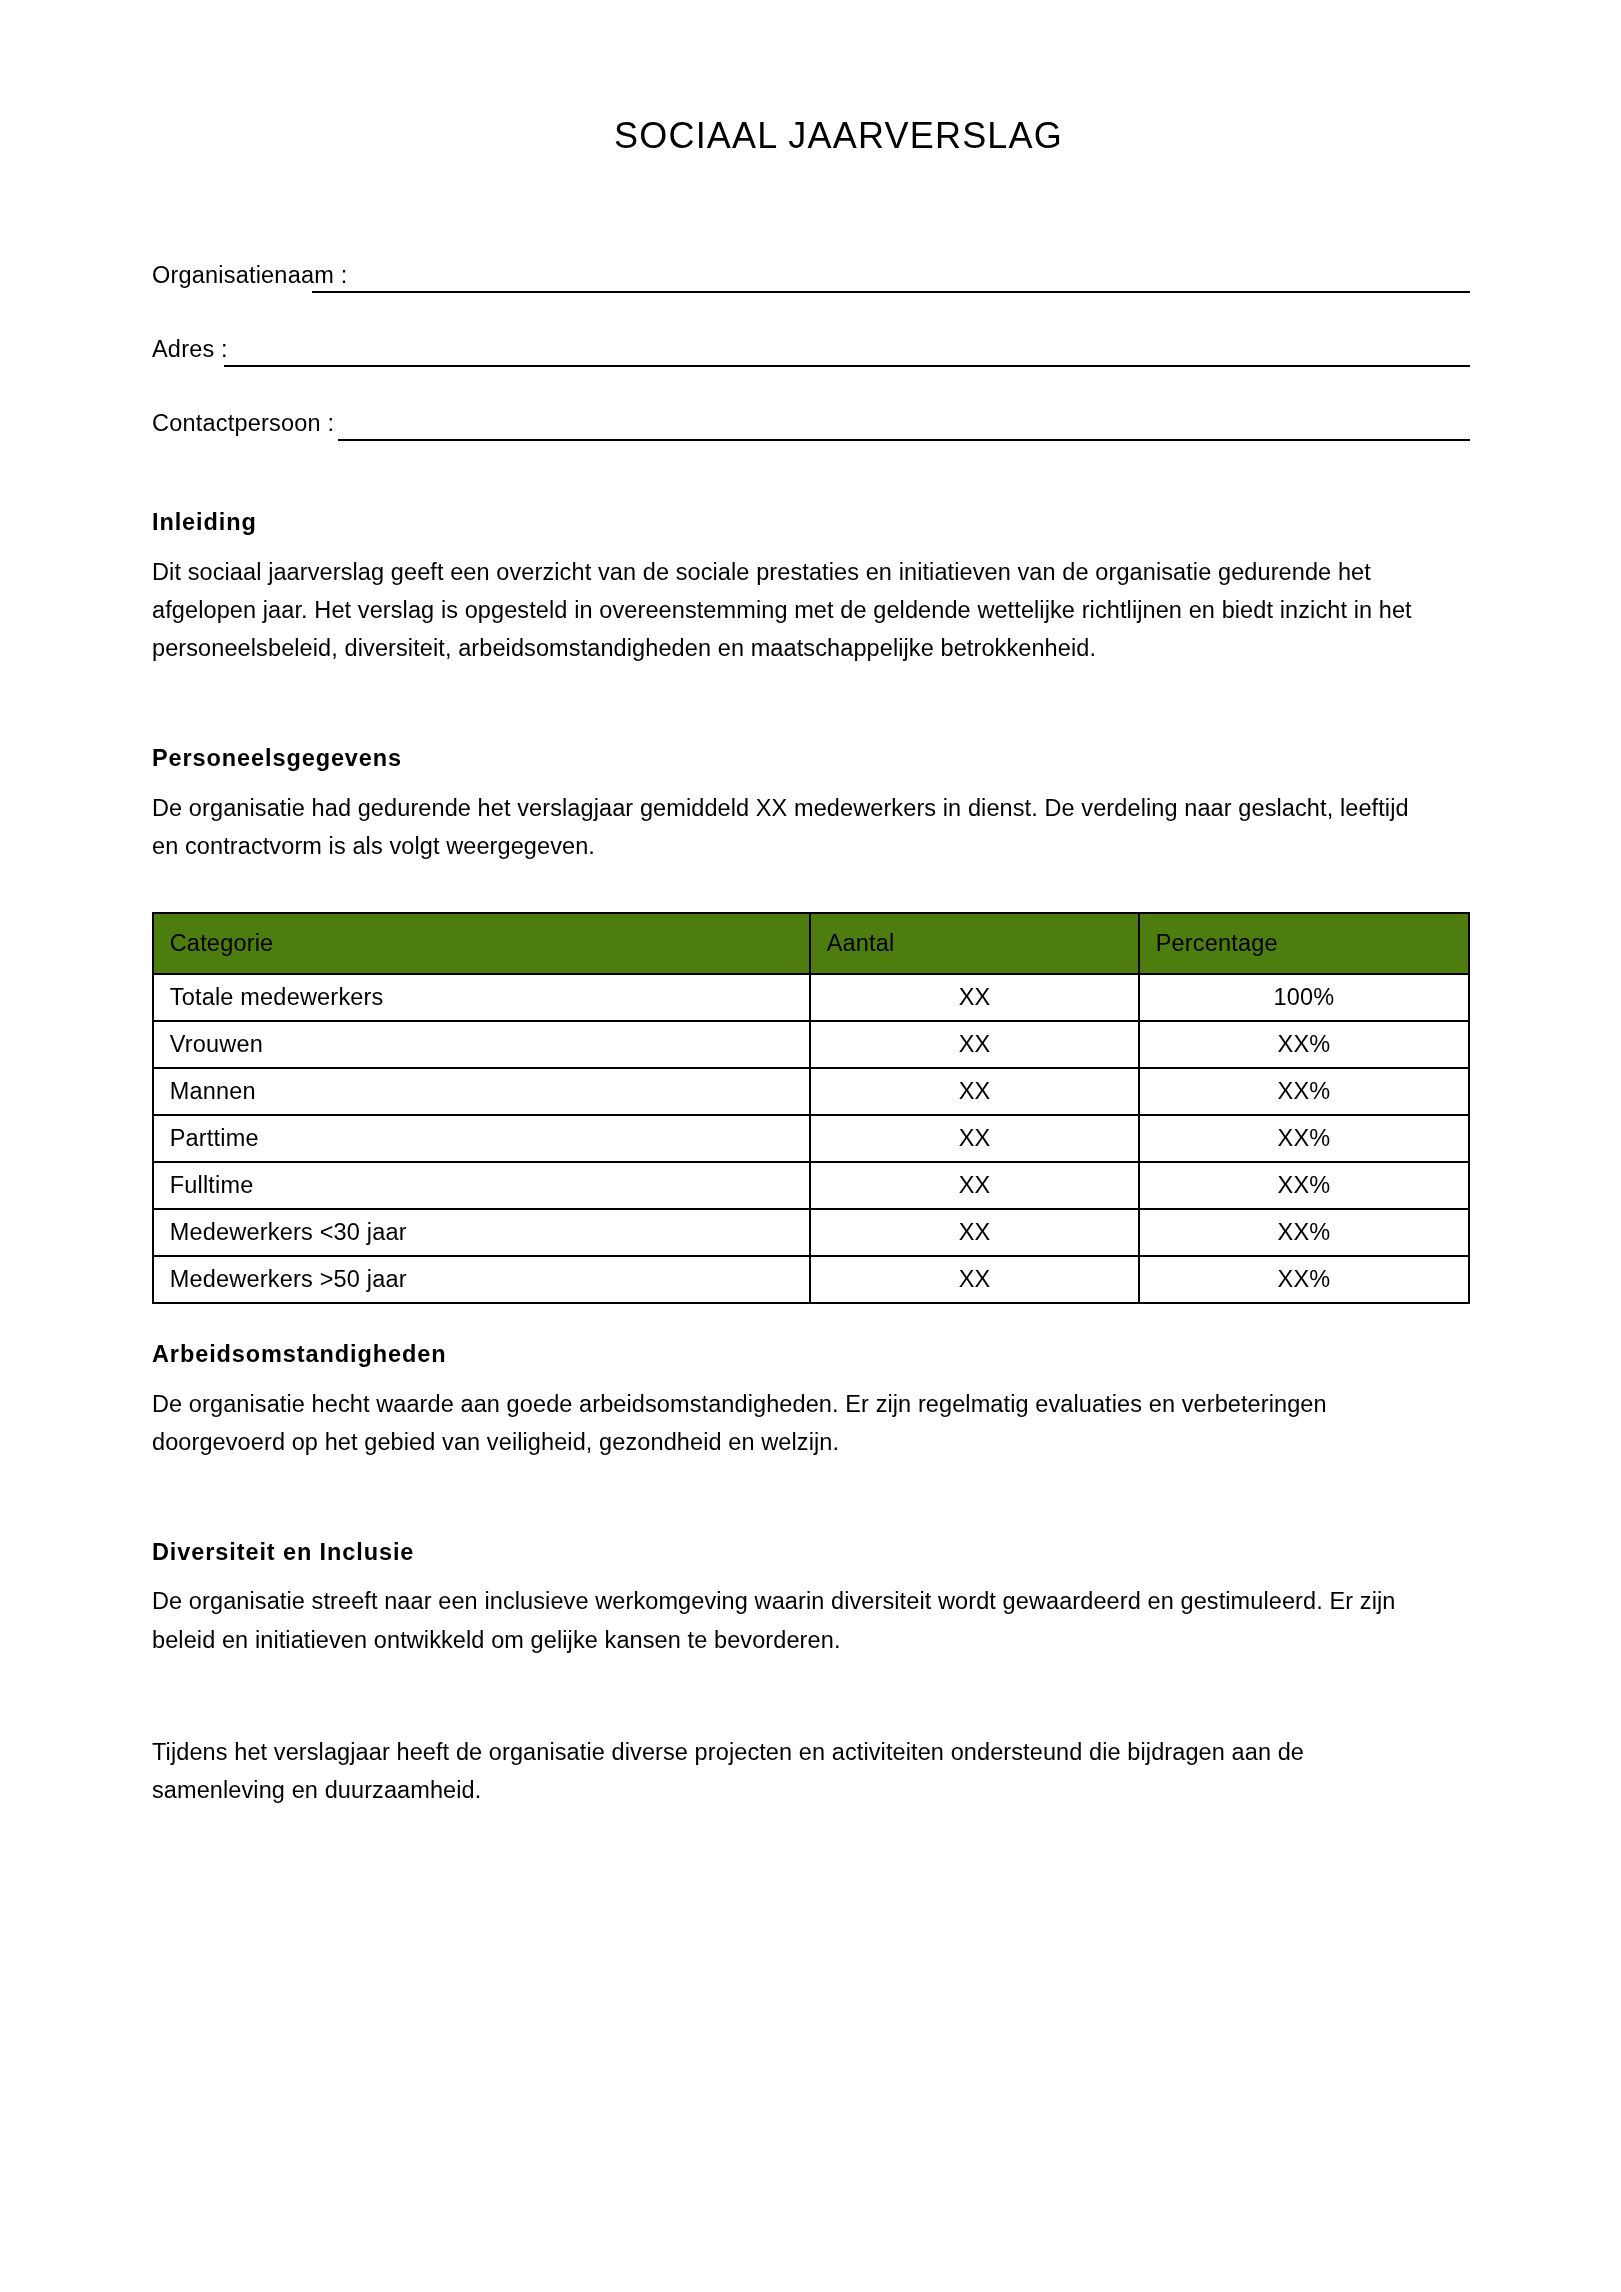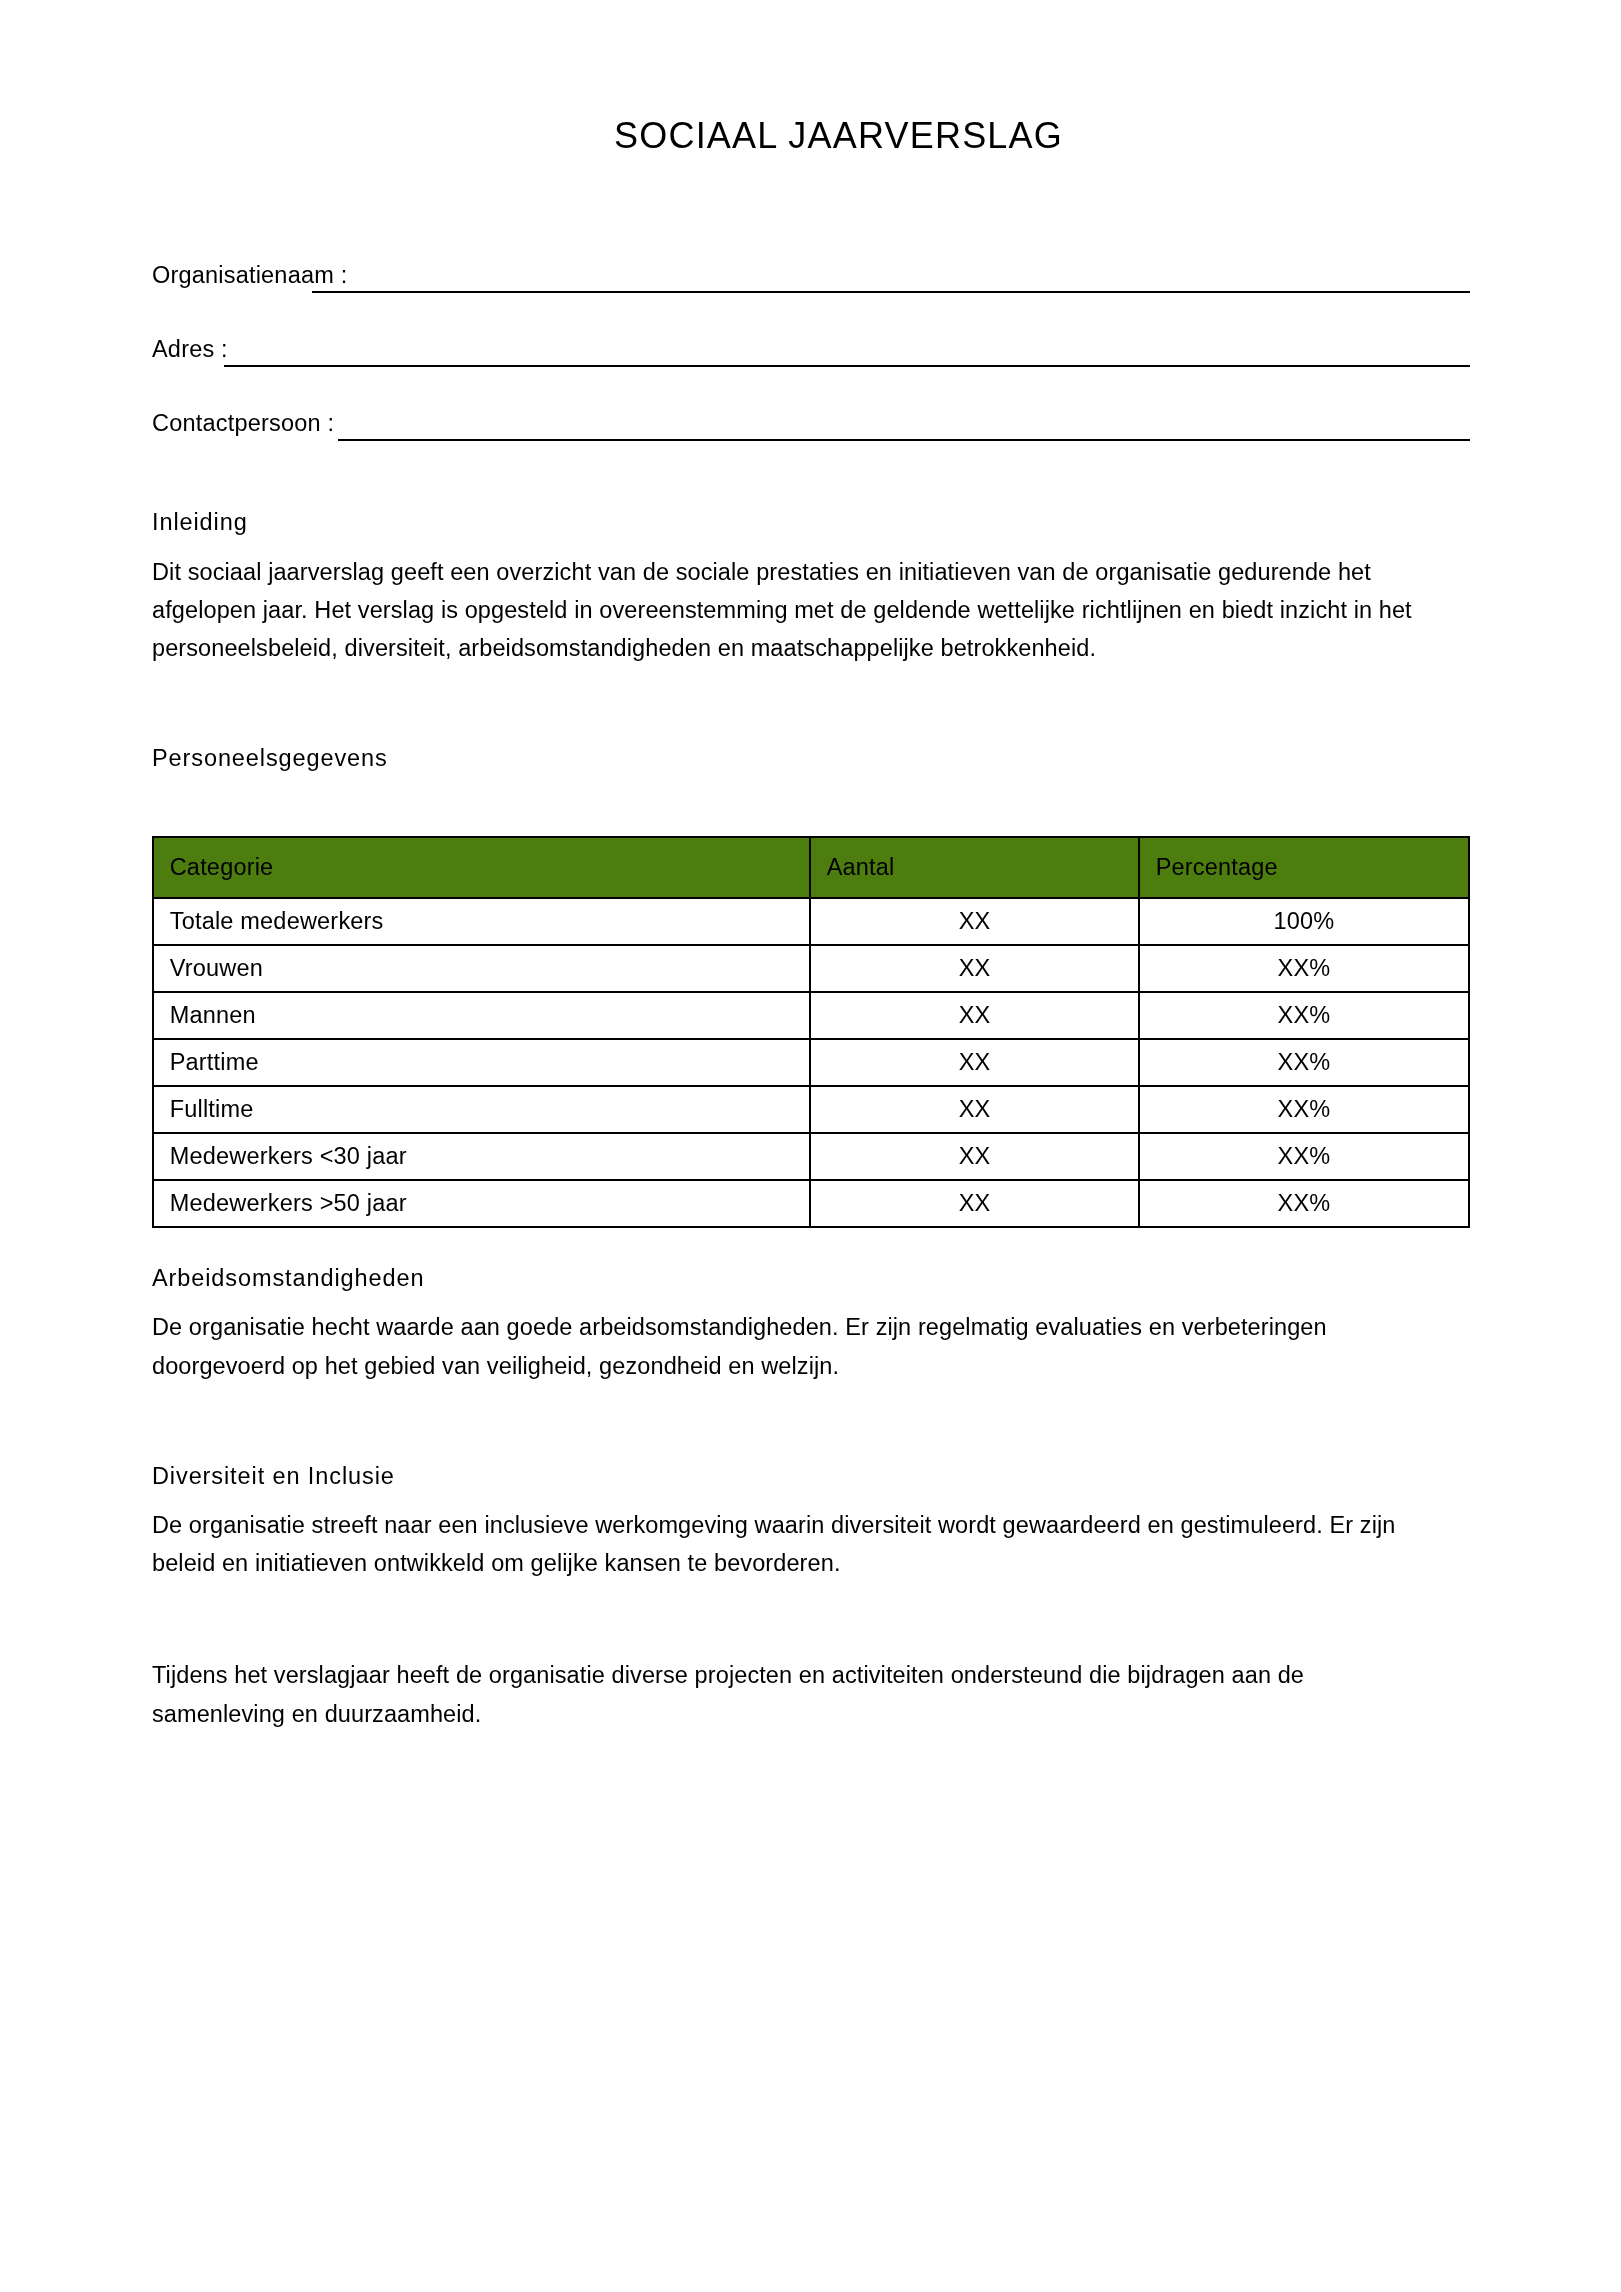--- a/index.html
+++ b/index.html
@@ -63,21 +63,21 @@
   .field-line.fl-org   { left: 160px; right: 0; }
   .field-line.fl-adres { left: 72px;  right: 0; }
   .field-line.fl-contact { left: 186px; right: 0; }
 
   
   .section { margin-top: 0; }
   .section-heading {
     font-size: 23.5px;
     line-height: 1.45;
     letter-spacing: 0.9px;
-    font-weight: 400;
+    font-weight: 700;
     margin: 0 0 13.7px 0;
   }
   .section-body {
     font-size: 23.5px;
     line-height: 1.62;
     letter-spacing: 0.1px;
     margin: 0;
     max-width: 1279px;
   }
   .gap-intro { height: 47px; }
@@ -142,20 +142,21 @@
 
     <div class="section">
       <h2 class="section-heading">Inleiding</h2>
       <p class="section-body">Dit sociaal jaarverslag geeft een overzicht van de sociale prestaties en initiatieven van de organisatie gedurende het afgelopen jaar. Het verslag is opgesteld in overeenstemming met de geldende wettelijke richtlijnen en biedt inzicht in het personeelsbeleid, diversiteit, arbeidsomstandigheden en maatschappelijke betrokkenheid.</p>
     </div>
 
     <div class="gap-block"></div>
 
     <div class="section">
       <h2 class="section-heading">Personeelsgegevens</h2>
+      <p class="section-body">De organisatie had gedurende het verslagjaar gemiddeld XX medewerkers in dienst. De verdeling naar geslacht, leeftijd en contractvorm is als volgt weergegeven.</p>
     </div>
 
     <div class="gap-intro"></div>
 
     <table class="data-table">
       <colgroup>
         <col class="col-cat">
           <col class="col-num">
           <col class="col-pct">
       </colgroup>

